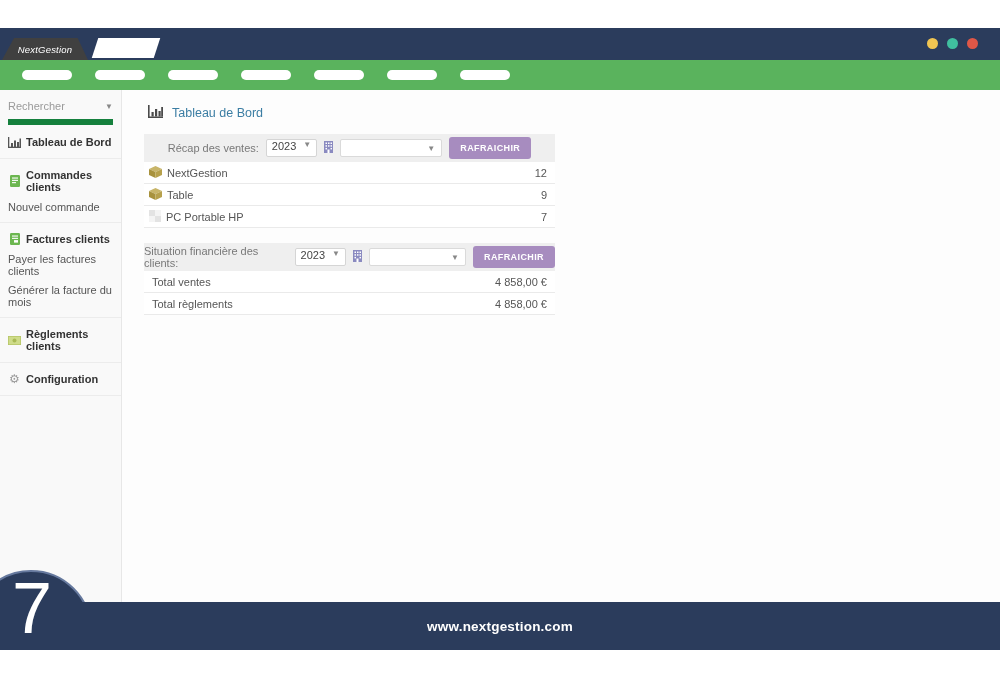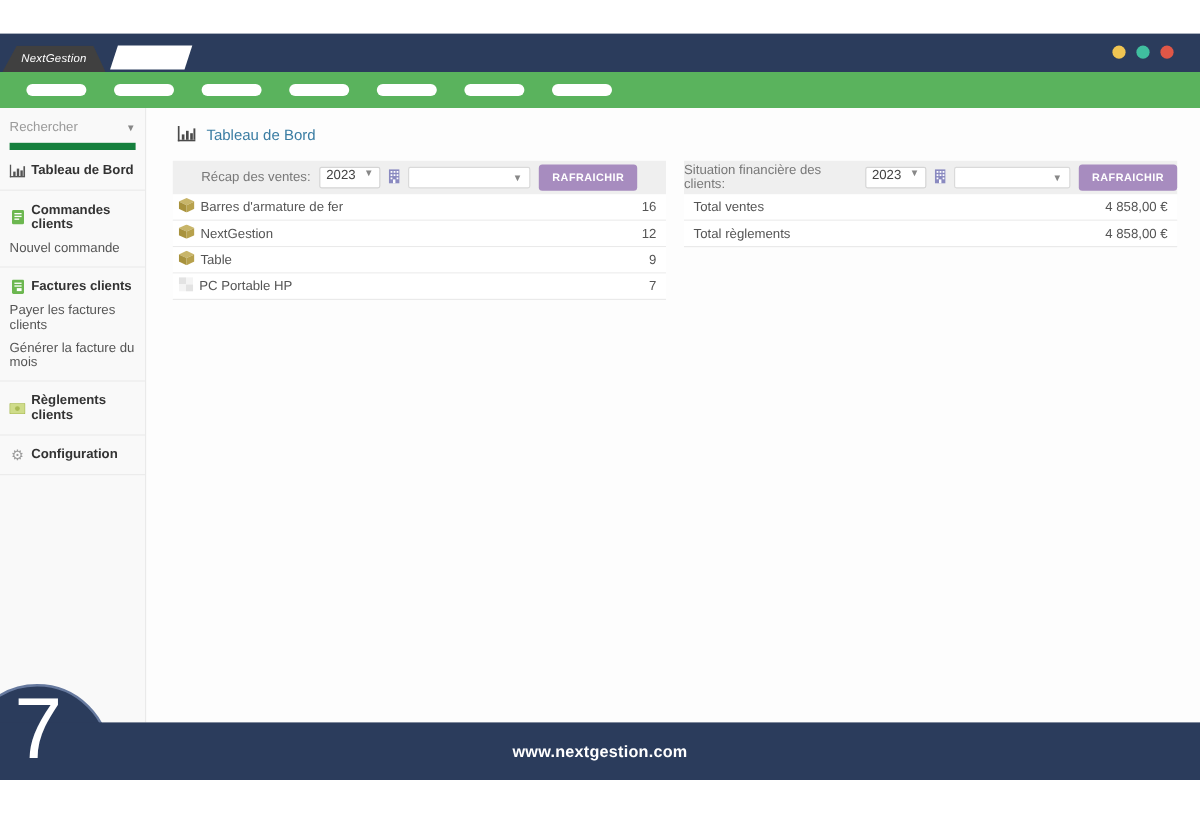--- a/index.html
+++ b/index.html
@@ -49,21 +49,21 @@
   .side-divider { border-top:1px solid #ececec; margin:5px 0; height:0; }
   .sicon { display:inline-flex; width:13px; justify-content:center; flex:0 0 13px; }
   .gear { color:#9a9a9a; font-size:12px; line-height:10px; }
 
   .content { flex:1; background:#fdfdfd; }
   .page-header {
     display:flex; align-items:center; gap:9px; padding:15px 0 0 26px;
     color:#3b7da3; font-size:12.5px;
   }
 
-  .panels { display:flex; gap:15px; margin:13px 15px 0 22px; }
+  .panels { display:flex; gap:15px; margin:13px 15px 0 22px;flex-direction:column; }
   .panel { width:411px; font-size:11px; }
   .panel-header {
     height:28px; background:#efefef; display:flex; align-items:center;
     justify-content:center; gap:7px; color:#787878;
   }
   .year-select {
     background:#fff; border:1px solid #d5d5d5; border-radius:2px;
     height:18px; padding:0 5px; display:flex; gap:7px;
     color:#444; cursor:pointer;
   }
@@ -242,31 +242,20 @@
           </span>
           <button class="refresh-btn">RAFRAICHIR</button>
         </div>
         <div class="t-row">
           <span class="lbl">
             <span><svg width="13" height="12" viewBox="0 0 13 12">
                   <polygon points="6.5,0 13,3 6.5,6 0,3" fill="#c8b569"></polygon>
                   <polygon points="0,3 6.5,6 6.5,12 0,9" fill="#a8923d"></polygon>
                   <polygon points="13,3 6.5,6 6.5,12 13,9" fill="#b7a14c"></polygon>
                 </svg></span>
-            <span>Barres d'armature de fer</span>
-          </span>
-          <span>16</span>
-        </div>
-        <div class="t-row">
-          <span class="lbl">
-            <span><svg width="13" height="12" viewBox="0 0 13 12">
-                  <polygon points="6.5,0 13,3 6.5,6 0,3" fill="#c8b569"></polygon>
-                  <polygon points="0,3 6.5,6 6.5,12 0,9" fill="#a8923d"></polygon>
-                  <polygon points="13,3 6.5,6 6.5,12 13,9" fill="#b7a14c"></polygon>
-                </svg></span>
             <span>NextGestion</span>
           </span>
           <span>12</span>
         </div>
         <div class="t-row">
           <span class="lbl">
             <span><svg width="13" height="12" viewBox="0 0 13 12">
                   <polygon points="6.5,0 13,3 6.5,6 0,3" fill="#c8b569"></polygon>
                   <polygon points="0,3 6.5,6 6.5,12 0,9" fill="#a8923d"></polygon>
                   <polygon points="13,3 6.5,6 6.5,12 13,9" fill="#b7a14c"></polygon>

